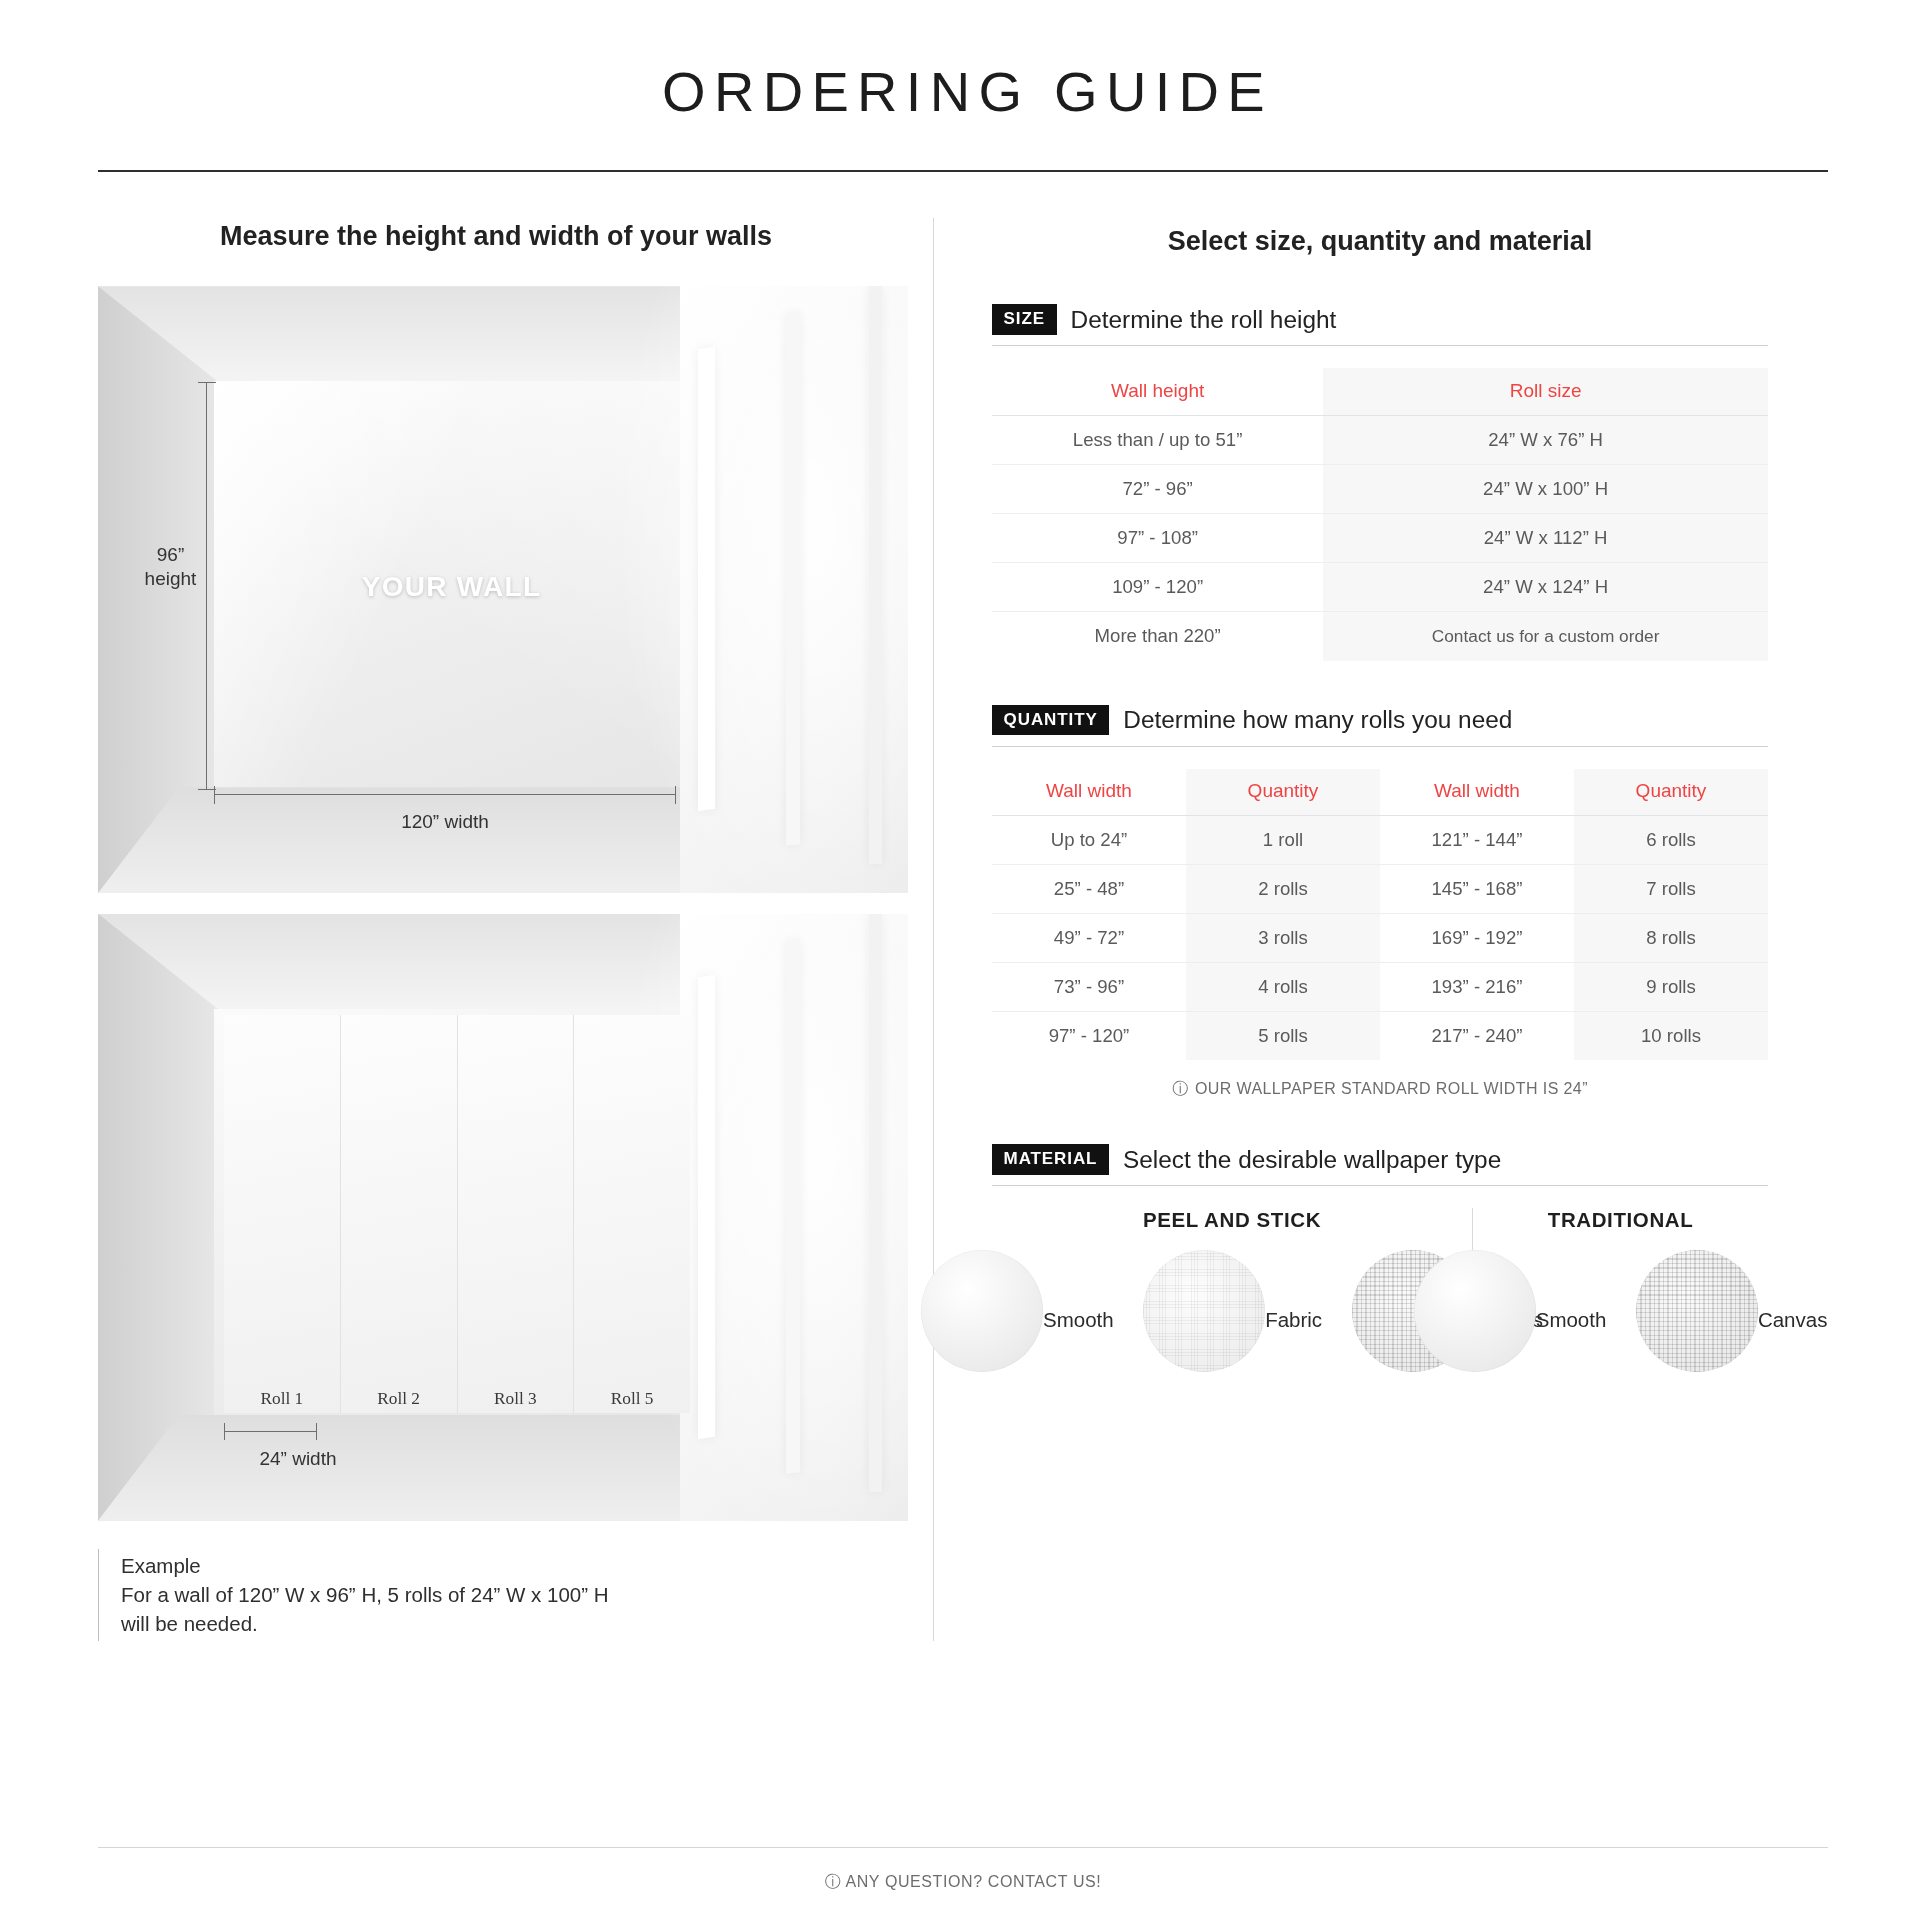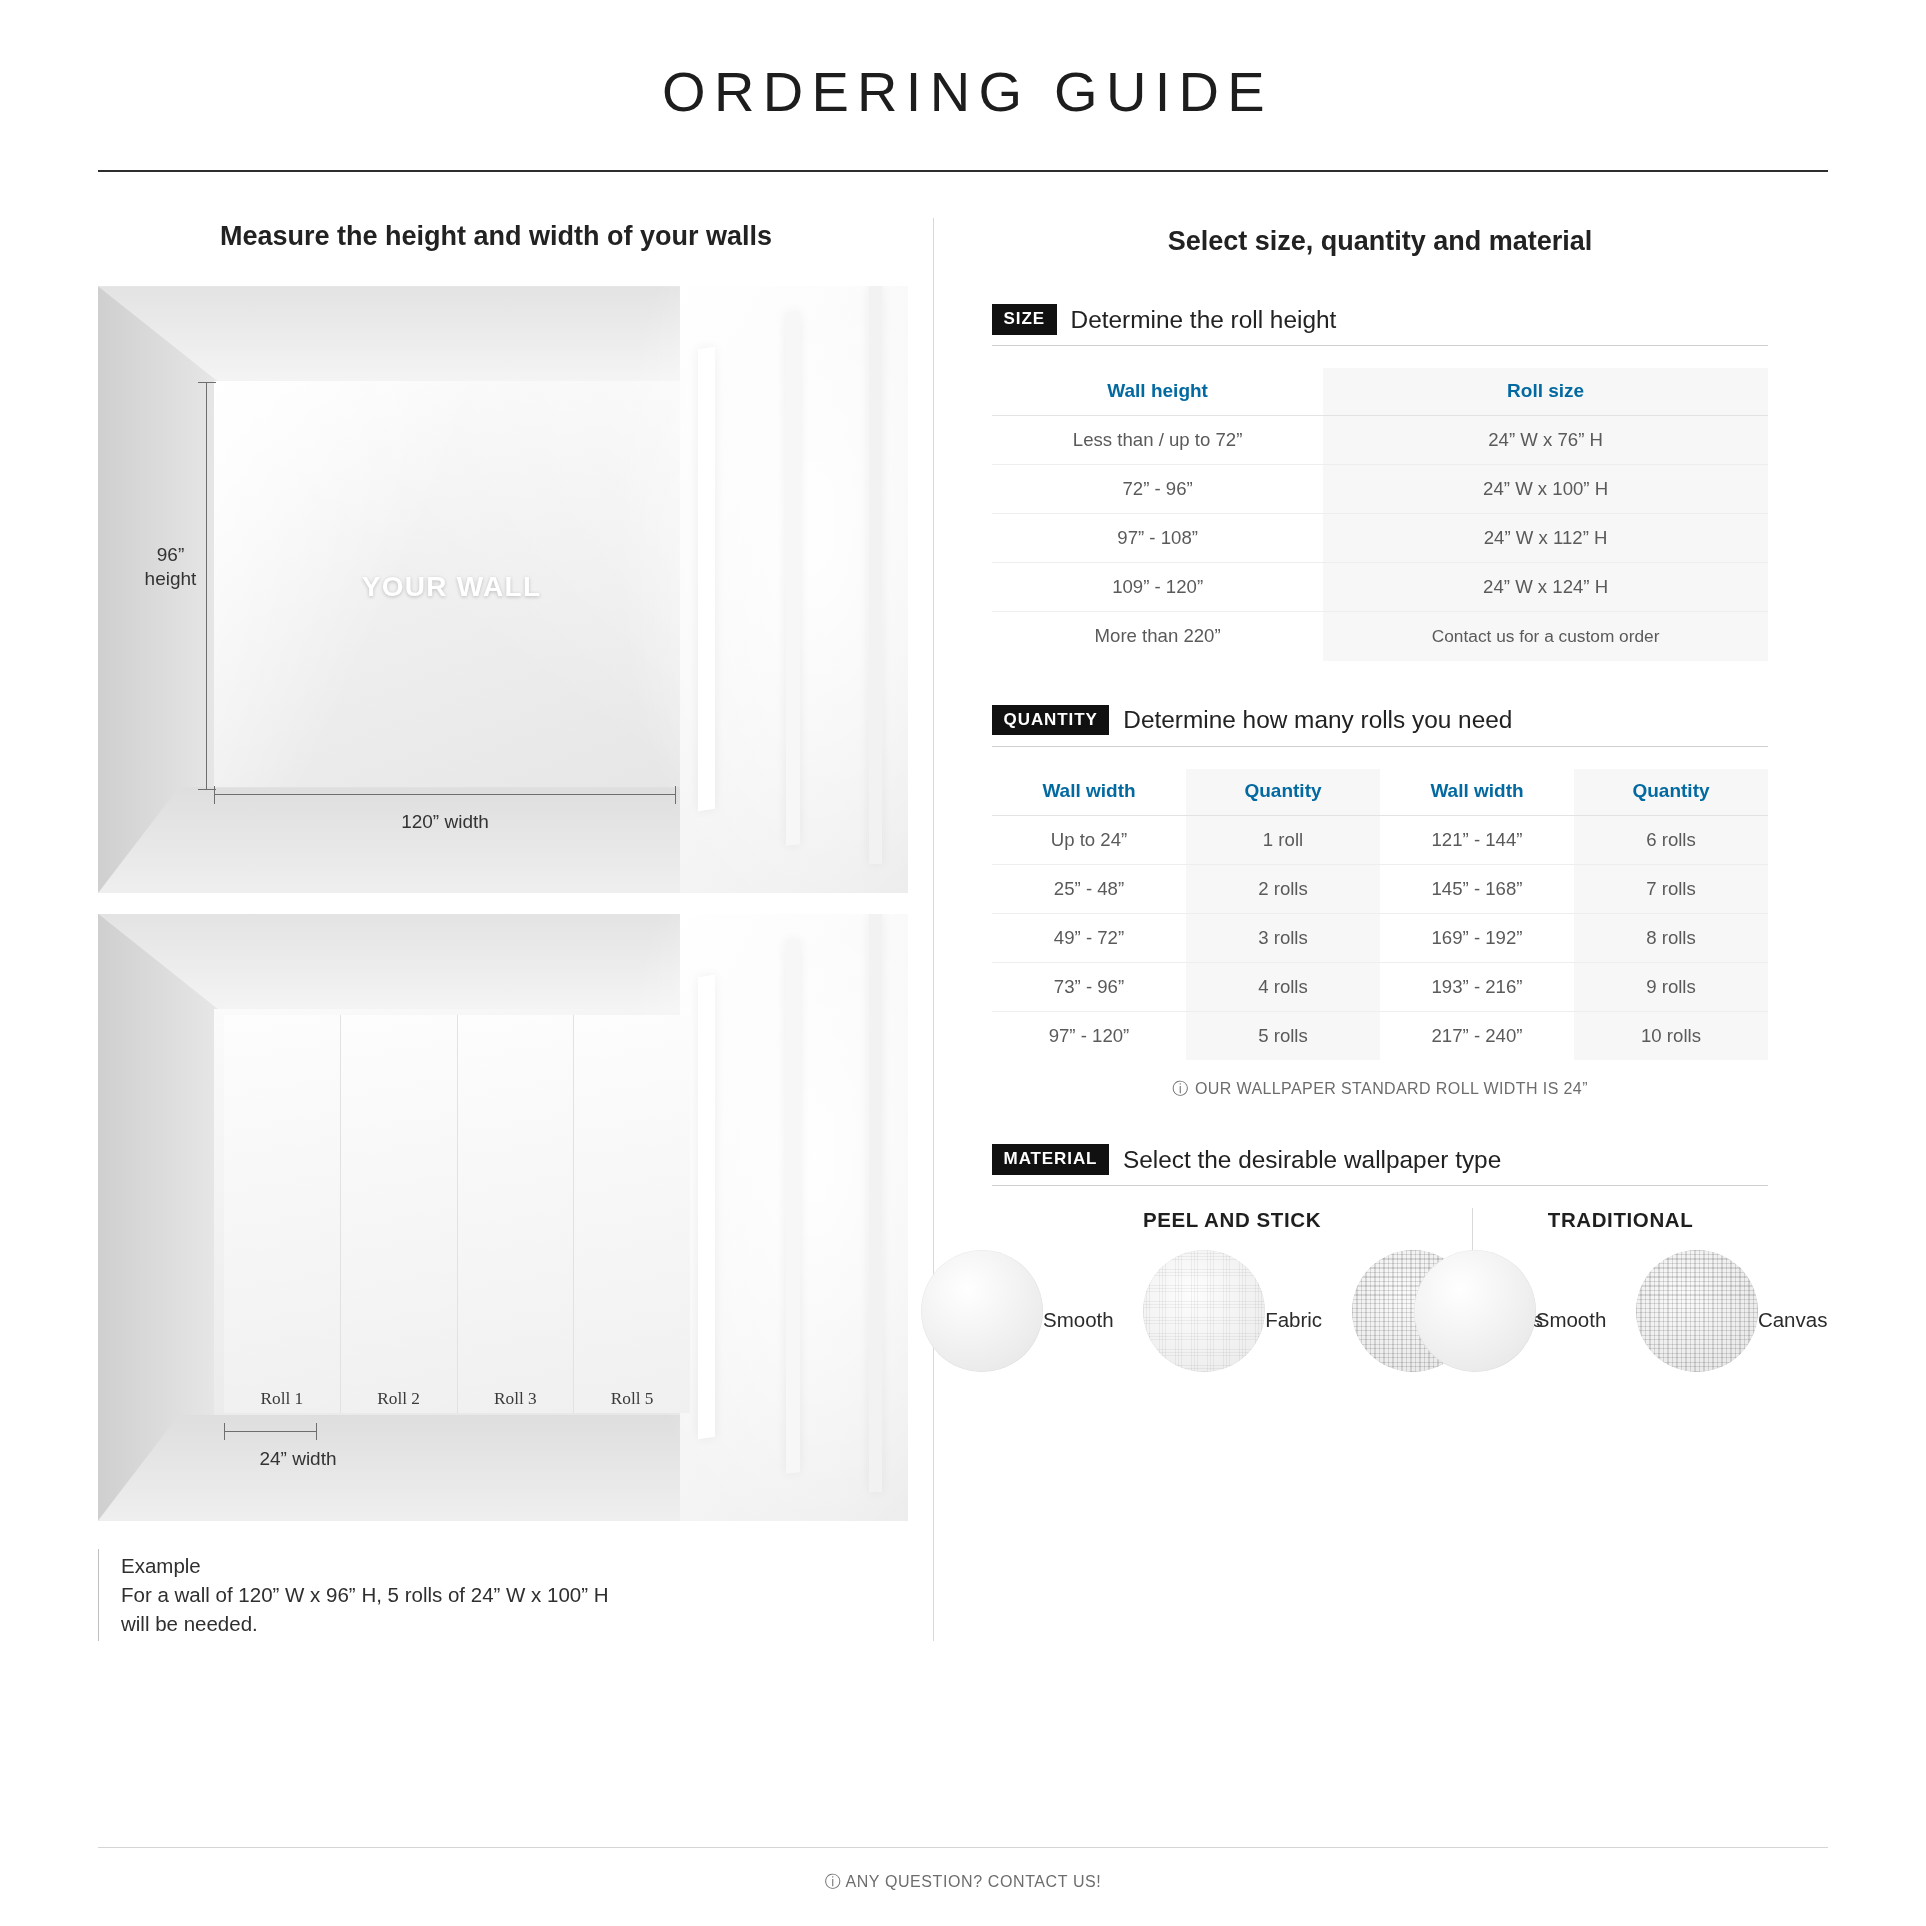--- a/index.html
+++ b/index.html
@@ -175,21 +175,21 @@
     padding-bottom: 10.3px;
   }
   .tag {
     background:#111; color:#fff; font-size:17px; font-weight:700;
     letter-spacing:0.9px; padding:5.1px 11.6px 5.8px 11.6px;
   }
   .sec-title { font-size:24.4px; color:#222; font-weight:400; }
 
   table { width:100%; border-collapse: collapse; margin-top: 22px; }
   th {
-    font-size:19px; font-weight:700; color:#0369a1; padding:11.6px 0 13px 0;
+    font-size:19px; font-weight:400; color:#ef4444; padding:11.6px 0 13px 0;
     border-bottom:0.6px solid #e3e3e3;
   }
   td {
     font-size:18.6px; color:#5a5a5a; text-align:center; padding:13px 0;
     border-bottom:0.6px solid #eeeeee;
   }
   tr:last-child td { border-bottom:none; }
   .shaded { background:#f7f7f7; }
   td.two-line { line-height:1.3; font-size:17.3px; }
 
@@ -319,21 +319,21 @@
         <span class="tag">SIZE</span>
         <span class="sec-title">Determine the roll height</span>
       </div>
       <table>
         <tbody>
             <tr>
           <th>Wall height</th>
           <th class="shaded">Roll size</th>
         </tr>
         <tr>
-          <td>Less than / up to 72”</td>
+          <td>Less than / up to 51”</td>
           <td class="shaded">24” W x 76” H</td>
         </tr>
         <tr>
           <td>72” - 96”</td>
           <td class="shaded">24” W x 100” H</td>
         </tr>
         <tr>
           <td>97” - 108”</td>
           <td class="shaded">24” W x 112” H</td>
         </tr>

